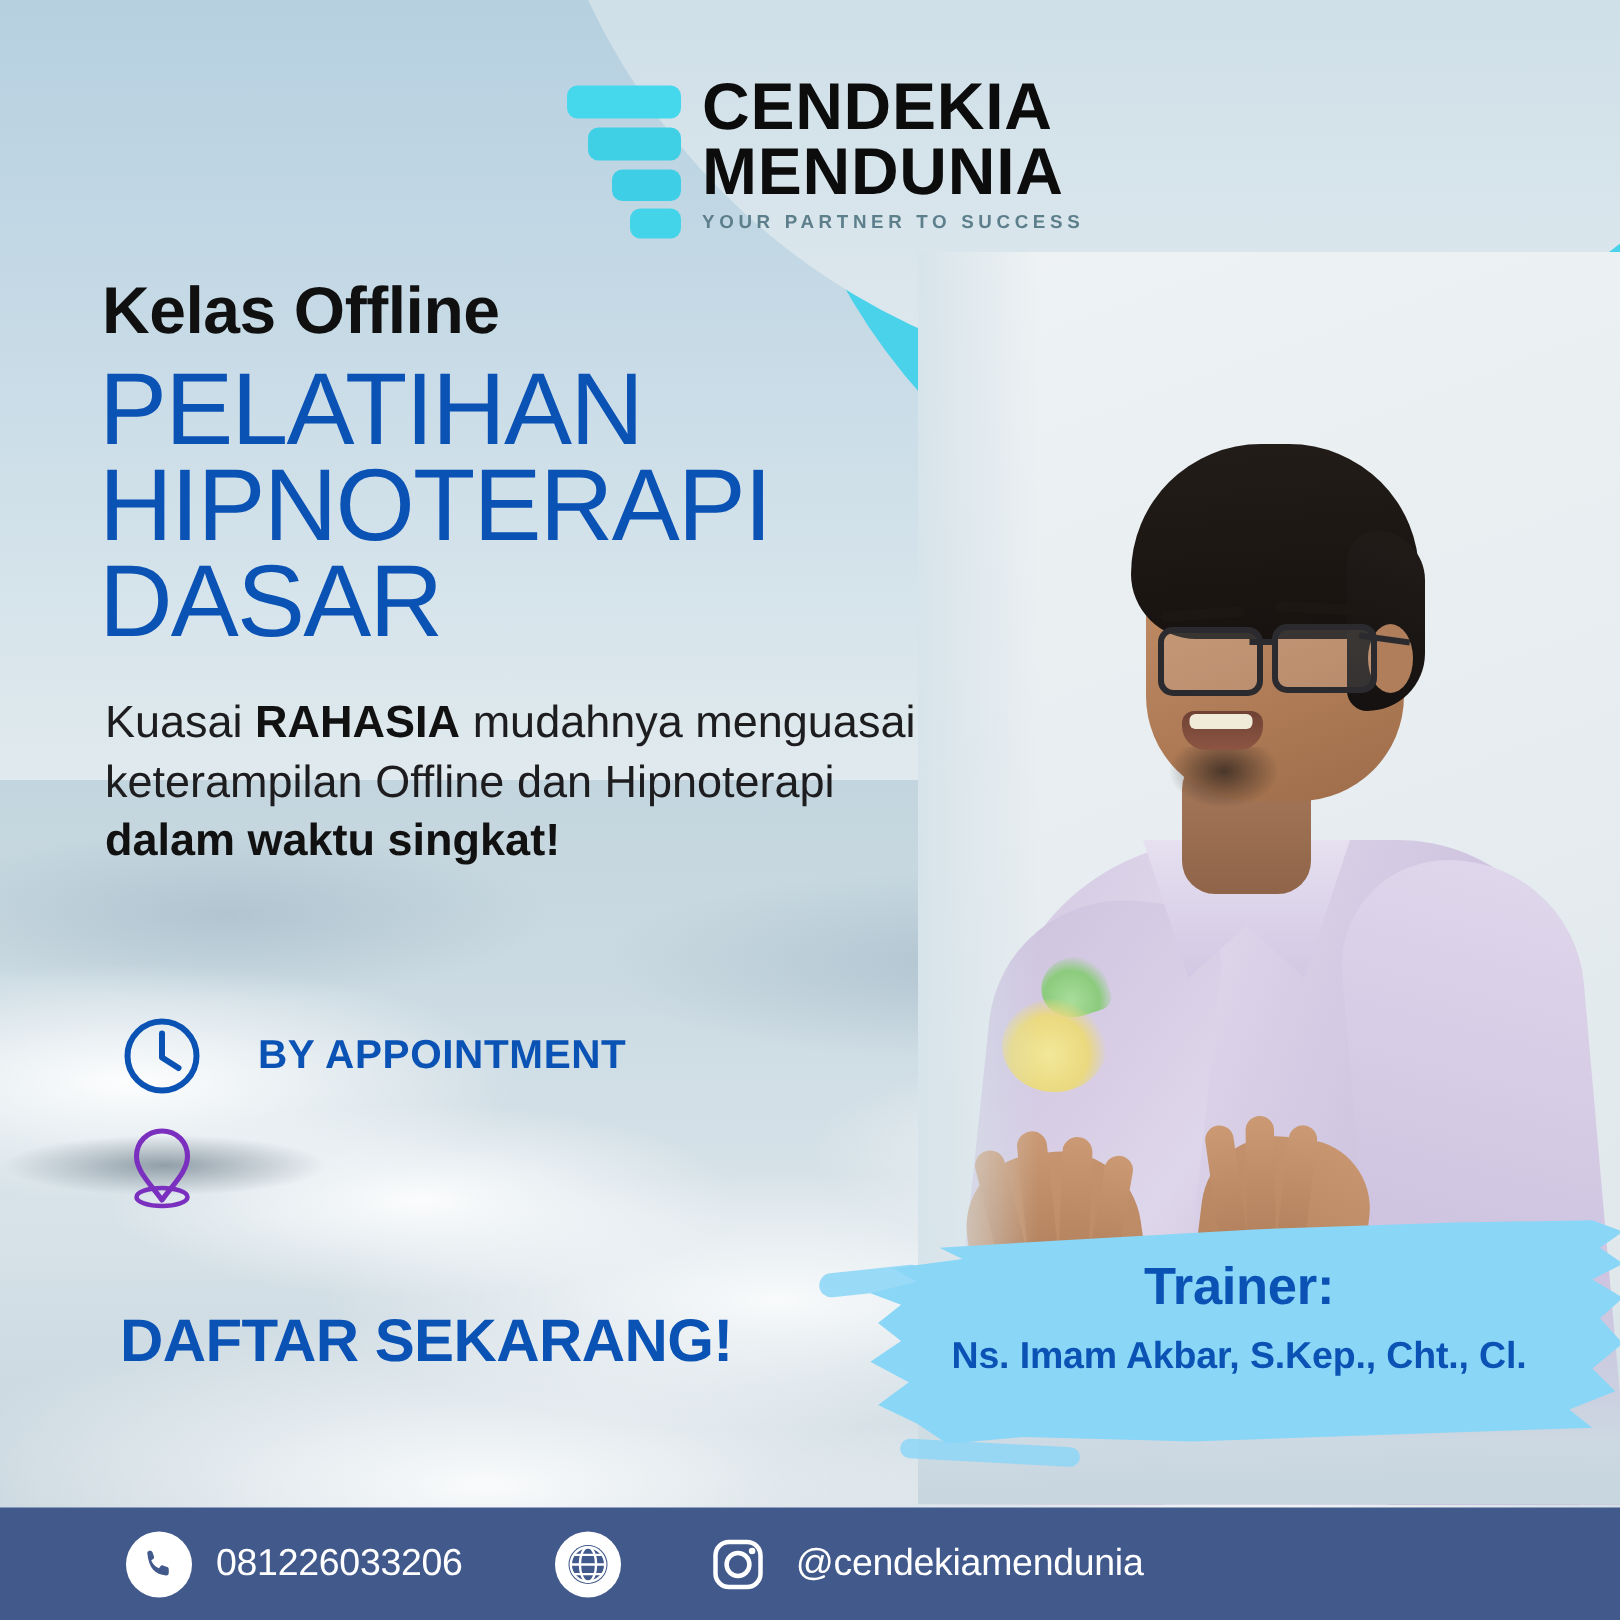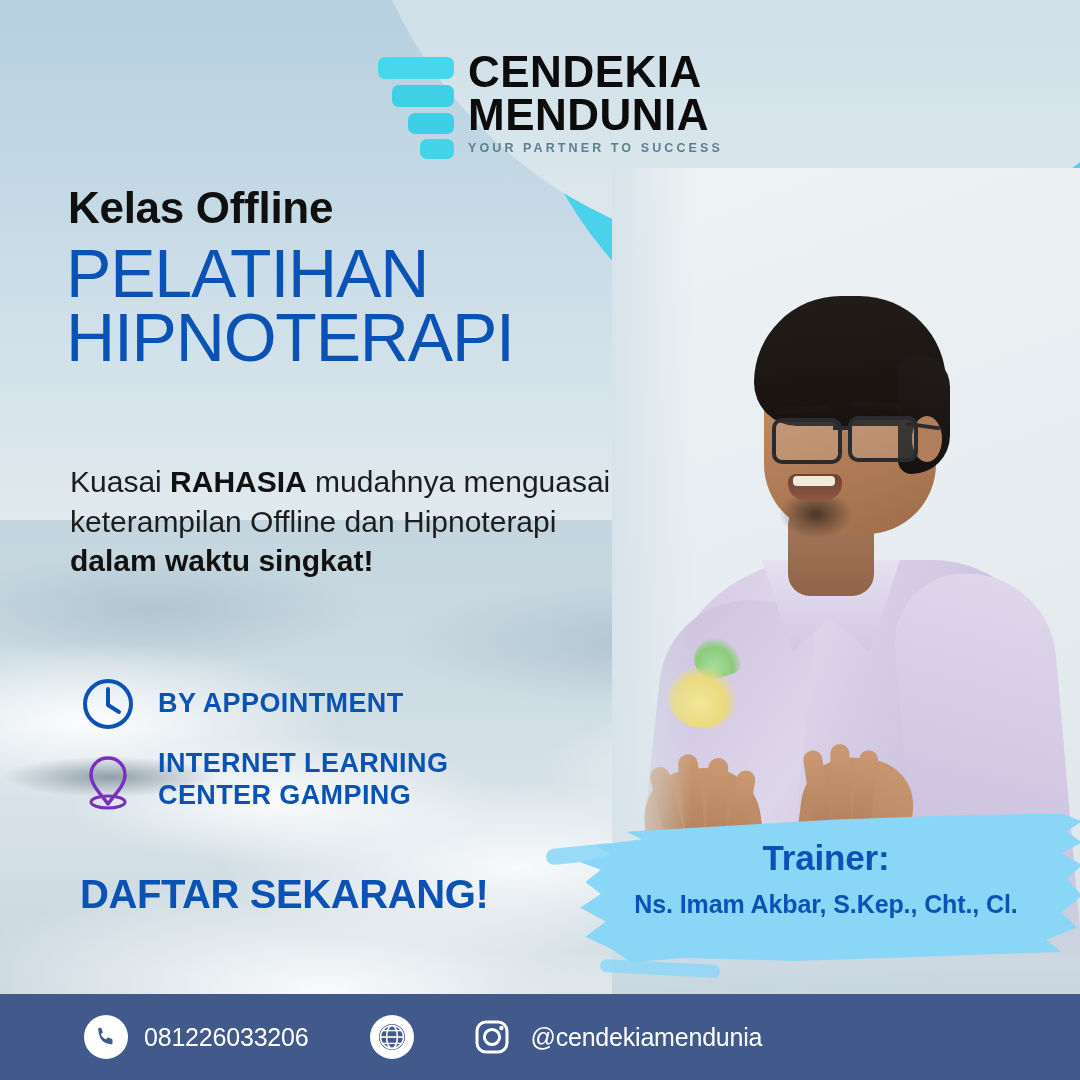--- a/index.html
+++ b/index.html
@@ -205,21 +205,21 @@
   .title div{white-space:nowrap;}
 
   .desc{
     position:absolute;left:70px;top:462px;width:560px;
     font-size:30px;line-height:1.32;color:#1d1d1f;font-weight:normal;
   }
   .desc b{font-weight:bold;color:#111;text-align:center;}
 
   
   .info{position:absolute;left:80px;top:676px;width:520px;}
-  .row{display:flex;align-items:center;gap:22px;margin-bottom:16px;}
+  .row{display:flex;align-items:center;gap:36px;margin-bottom:16px;}
   .row .ic{flex:0 0 auto;width:56px;height:56px;position:relative;}
   .row .tx{
     font-size:27px;font-weight:bold;color:#0b52b5;letter-spacing:.4px;line-height:1.18;
   }
   .row.loc{align-items:center;margin-top:4px;}
   .cta{
     position:absolute;left:80px;top:872px;
     font-size:40px;font-weight:bold;color:#0b52b5;letter-spacing:-.4px;
   }
 
@@ -247,21 +247,21 @@
     position:absolute;left:570px;top:838px;width:512px;text-align:center;
     font-size:35px;font-weight:bold;color:#0b52b5;letter-spacing:-.2px;
   }
   .trainer-n{
     position:absolute;left:570px;top:890px;width:512px;text-align:center;
     font-size:25px;font-weight:bold;color:#0b52b5;letter-spacing:-.1px;
   }
 
   
   .footer{
-    position:absolute;left:0;right:0;bottom:0;height:86px;
+    position:absolute;left:0;right:0;bottom:0;height:75px;
     background:#42598c;display:flex;align-items:center;
   }
   .fitem{display:flex;align-items:center;gap:16px;color:#fff;}
   .fitem .ft{font-size:25px;letter-spacing:-.2px;}
   .fcircle{
     width:44px;height:44px;border-radius:50%;background:#fff;
     display:flex;align-items:center;justify-content:center;flex:0 0 auto;
   }
   .fsq{width:44px;height:44px;flex:0 0 auto;display:flex;align-items:center;justify-content:center;}
 </style>
@@ -327,20 +327,21 @@
       <span class="logo-l1">CENDEKIA</span>
       <span class="logo-l2">MENDUNIA</span>
       <span class="logo-tag">YOUR PARTNER TO SUCCESS</span>
     </div>
   </div>
 
   <div class="kelas">Kelas Offline</div>
   <div class="title">
     <div>PELATIHAN</div>
     <div>HIPNOTERAPI</div>
+    <div>DASAR</div>
   </div>
 
   <div class="desc"><span>Kuasai </span><b>RAHASIA</b><span> mudahnya menguasai keterampilan Offline dan Hipnoterapi </span><b>dalam waktu singkat!</b></div>
 
   <div class="info">
 
     <div class="row">
       <div class="ic">
         <svg width="56" height="56" viewBox="0 0 56 56">
           <circle cx="28" cy="28" r="23" fill="none" stroke="#0b52b5" stroke-width="4"></circle>
@@ -350,24 +351,20 @@
       <div class="tx">BY APPOINTMENT</div>
     </div>
 
 
     <div class="row loc">
       <div class="ic">
         <svg width="56" height="62" viewBox="0 0 56 62">
           <path d="M28 6 C18 6 11 13.5 11 23 C11 33 21 42 28 52 C35 42 45 33 45 23 C45 13.5 38 6 28 6 Z" fill="none" stroke="#7b2fbe" stroke-width="3.4" stroke-linejoin="round"></path>
           <ellipse cx="28" cy="50" rx="17" ry="6" fill="none" stroke="#7b2fbe" stroke-width="3"></ellipse>
         </svg>
-      </div>
-      <div class="tx">
-        <div>INTERNET LEARNING</div>
-        <div>CENTER GAMPING</div>
       </div>
     </div>
 
   </div>
 
   <div class="cta">DAFTAR SEKARANG!</div>
 
   <div class="brush-tail"></div>
   <div class="brush"></div>
   <div class="brush-tail2"></div>

